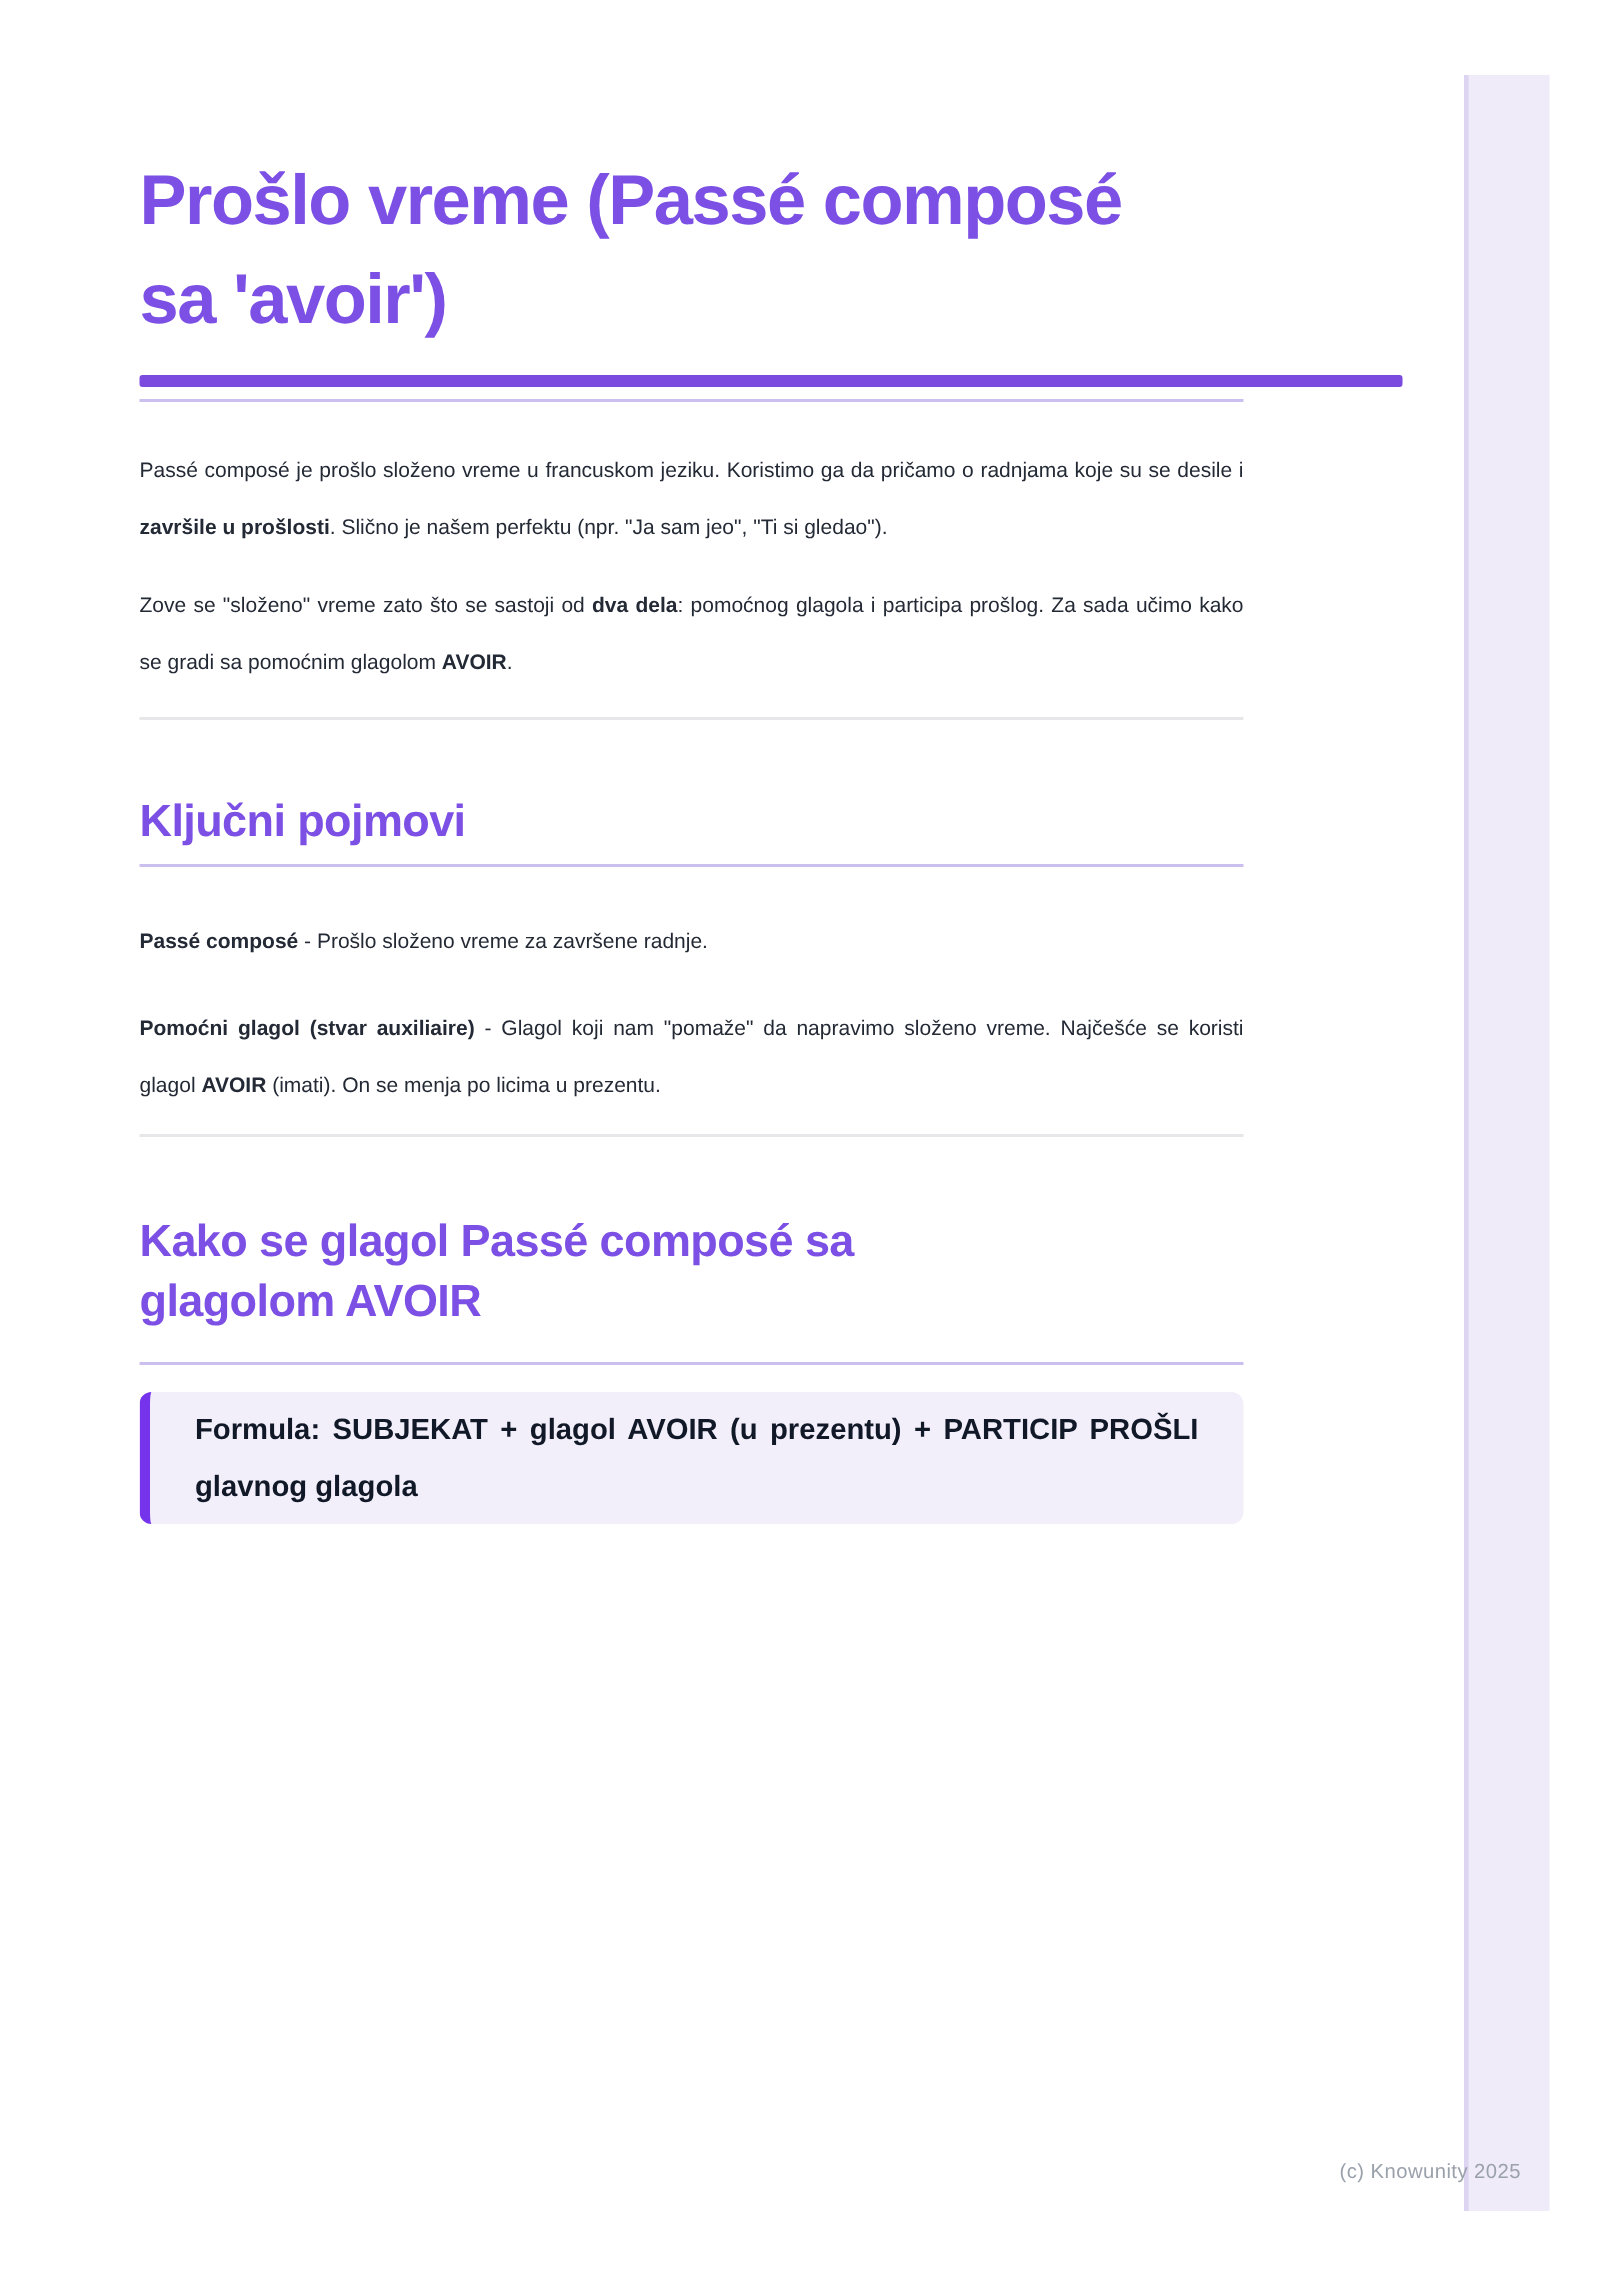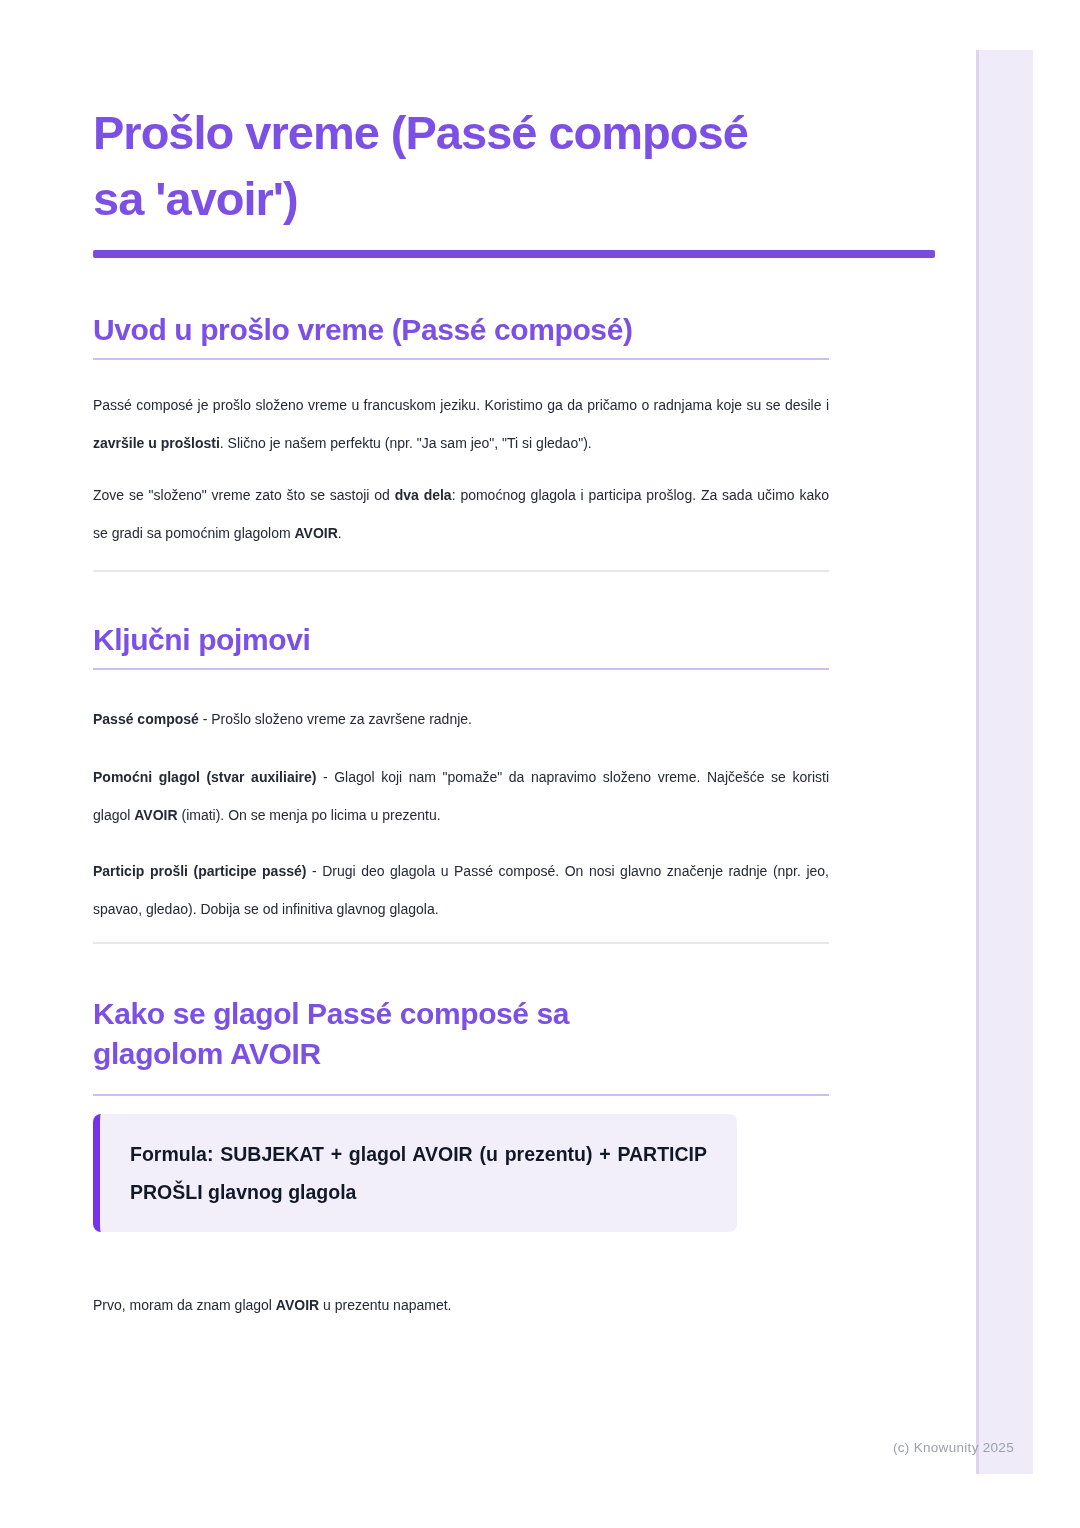--- a/index.html
+++ b/index.html
@@ -72,25 +72,25 @@
     line-height: 38px;
     color: var(--text);
     text-align: justify;
   }
   .para b, .formula-text b { font-weight: 700; }
   .section-divider {
     width: 736px; height: 2px;
     background: var(--divider);
   }
   .formula-box {
-    width: 644px;
+    width: 736px;
     background: var(--box-bg);
     border-left: 7px solid var(--box-border);
     border-radius: 8px;
-    padding: 21px 30px;
+    padding: 6px 30px;
   }
   .formula-text {
     margin: 0;
     font-size: 19.5px;
     line-height: 38px;
     color: #111827;
     text-align: justify;
     font-weight: 700;
   }
   .copyright {
@@ -116,40 +116,37 @@
 <body>
 
 <div class="edge-strip"></div>
 
 <div class="content">
 
   <h1 class="page-title">Prošlo vreme (Passé composé
 sa 'avoir')</h1>
   <div class="title-rule"></div>
 
-  <h2 class="section-heading mt-52">Uvod u prošlo vreme (Passé composé)</h2>
   <div class="heading-underline"></div>
   <p class="para mt-26"><span>Passé composé je prošlo složeno vreme u francuskom jeziku. Koristimo ga da pričamo o radnjama koje su se desile i </span><b>završile u prošlosti</b><span>. Slično je našem perfektu (npr. "Ja sam jeo", "Ti si gledao").</span></p>
   <p class="para mt-14"><span>Zove se "složeno" vreme zato što se sastoji od </span><b>dva dela</b><span>: pomoćnog glagola i participa prošlog. Za sada učimo kako se gradi sa pomoćnim glagolom </span><b>AVOIR</b><span>.</span></p>
 
   <div class="section-divider mt-18"></div>
 
   <h2 class="section-heading mt-48">Ključni pojmovi</h2>
   <div class="heading-underline"></div>
   <p class="para mt-30"><b>Passé composé</b><span> - Prošlo složeno vreme za završene radnje.</span></p>
   <p class="para mt-20"><b>Pomoćni glagol (stvar auxiliaire)</b><span> - Glagol koji nam "pomaže" da napravimo složeno vreme. Najčešće se koristi glagol </span><b>AVOIR</b><span> (imati). On se menja po licima u prezentu.</span></p>
-  <p class="para mt-18"><b>Particip prošli (participe passé)</b><span> - Drugi deo glagola u Passé composé. On nosi glavno značenje radnje (npr. jeo, spavao, gledao). Dobija se od infinitiva glavnog glagola.</span></p>
 
   <div class="section-divider mt-14"></div>
 
   <h2 class="section-heading mt-50">Kako se glagol Passé composé sa
 glagolom AVOIR</h2>
   <div class="heading-underline mt-20"></div>
 
   <div class="formula-box mt-18">
     <p class="formula-text"><b>Formula: SUBJEKAT + glagol AVOIR (u prezentu) + PARTICIP PROŠLI glavnog glagola</b></p>
   </div>
 
-  <p class="para mt-54"><span>Prvo, moram da znam glagol </span><b>AVOIR</b><span> u prezentu napamet.</span></p>
 
 </div>
 
 <div class="copyright">(c) Knowunity 2025</div>
 
 </body></html>

